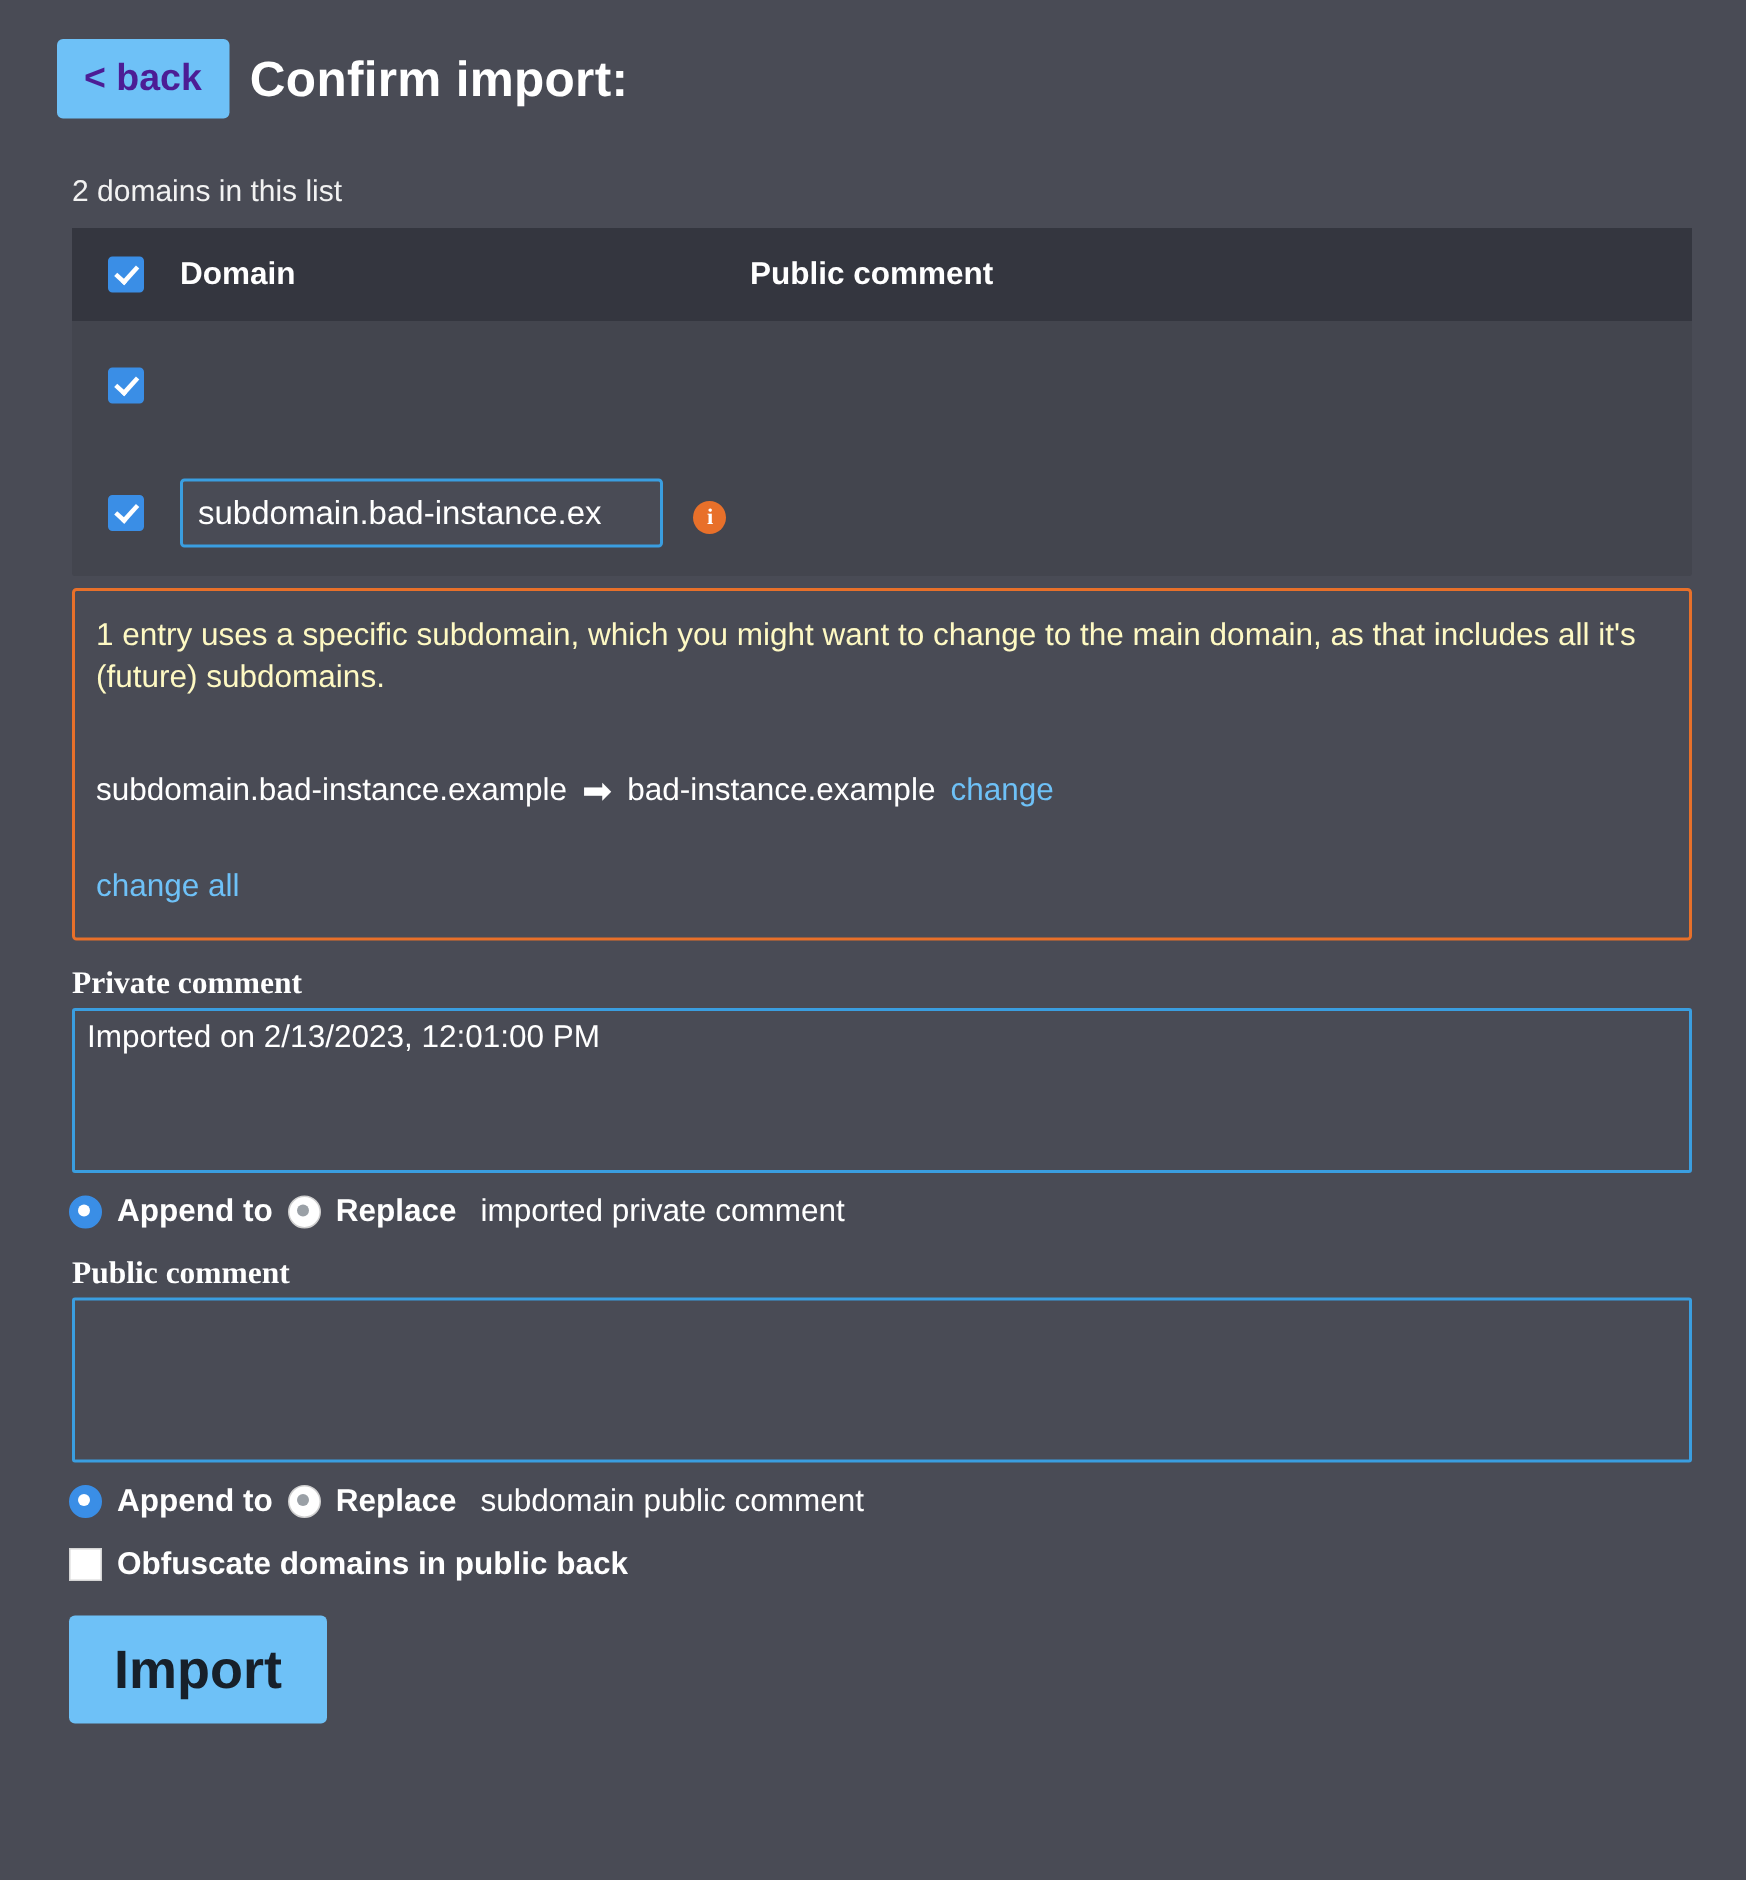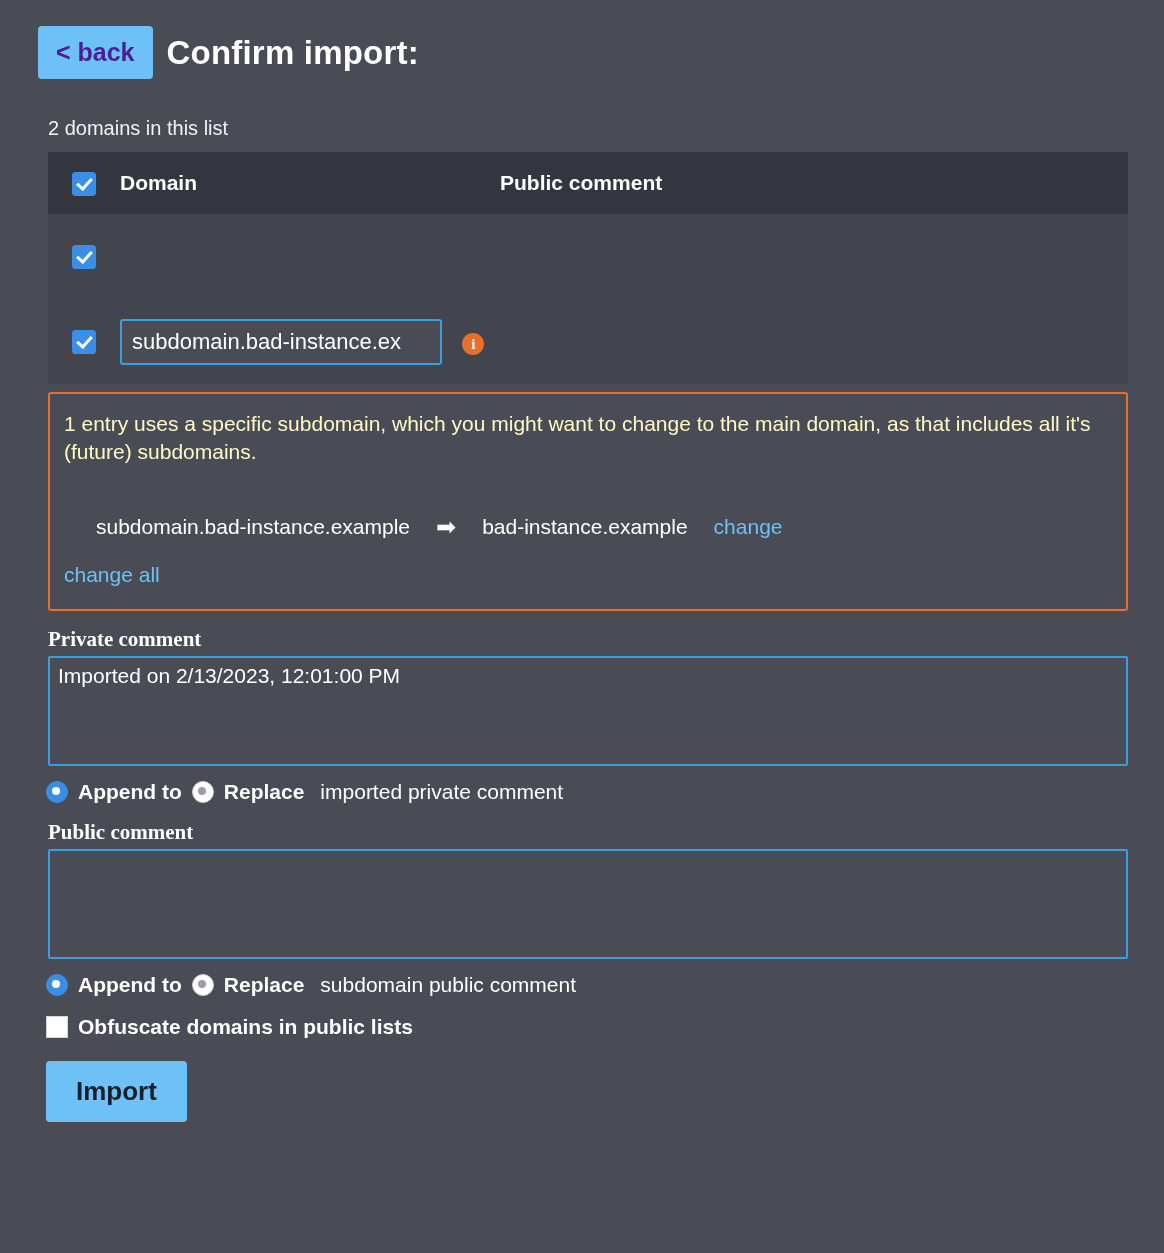--- a/index.html
+++ b/index.html
@@ -138,33 +138,32 @@
     padding: 16px 18px 22px 14px;
   }
   .warn-text {
     font-size: 21px;
     line-height: 1.35;
     color: #fef9c3;
   }
   .mapping-row {
     display: flex;
     align-items: center;
-    gap: 26px;
+    gap: 10px;
     margin-top: 46px;
     font-size: 21px;
-    margin-left: 32px;
   }
   .arrow { font-size: 24px; }
   .link {
     color: #6ec1f7;
     cursor: pointer;
     font-size: 21px;
   }
   .change-all {
-    margin-top: 22px;
+    margin-top: 37px;
     display: inline-block;
   }
 
   
   .field-label {
     margin: 16px 0 4px 48px;
     font-size: 21px;
     font-weight: bold;
     font-family: Liberation Serif, serif;
   }
@@ -240,21 +239,21 @@
     cursor: pointer;
   }
 
   
   .import-button {
     margin: 22px 0 0 46px;
     background: #6ec1f7;
     color: #17202a;
     border: none;
     border-radius: 4px;
-    font-size: 26px;
+    font-size: 36px;
     font-weight: bold;
     padding: 15px 30px;
     cursor: pointer;
     font-family: "Liberation Sans", sans-serif;
   }
 </style>
 </head>
 <body>
 
 <div id="page">
@@ -322,18 +321,18 @@
   <div class="radio-row">
     <span class="radio on"></span>
     <span class="radio-label">Append to</span>
     <span class="radio off"></span>
     <span class="radio-label">Replace</span>
     <span class="radio-trailing">subdomain public comment</span>
   </div>
 
   <div class="obf-row">
     <span class="sqchk"></span>
-    <span>Obfuscate domains in public lists</span>
+    <span>Obfuscate domains in public back</span>
   </div>
 
   <button class="import-button">Import</button>
 
 </div>
 
 </body></html>

